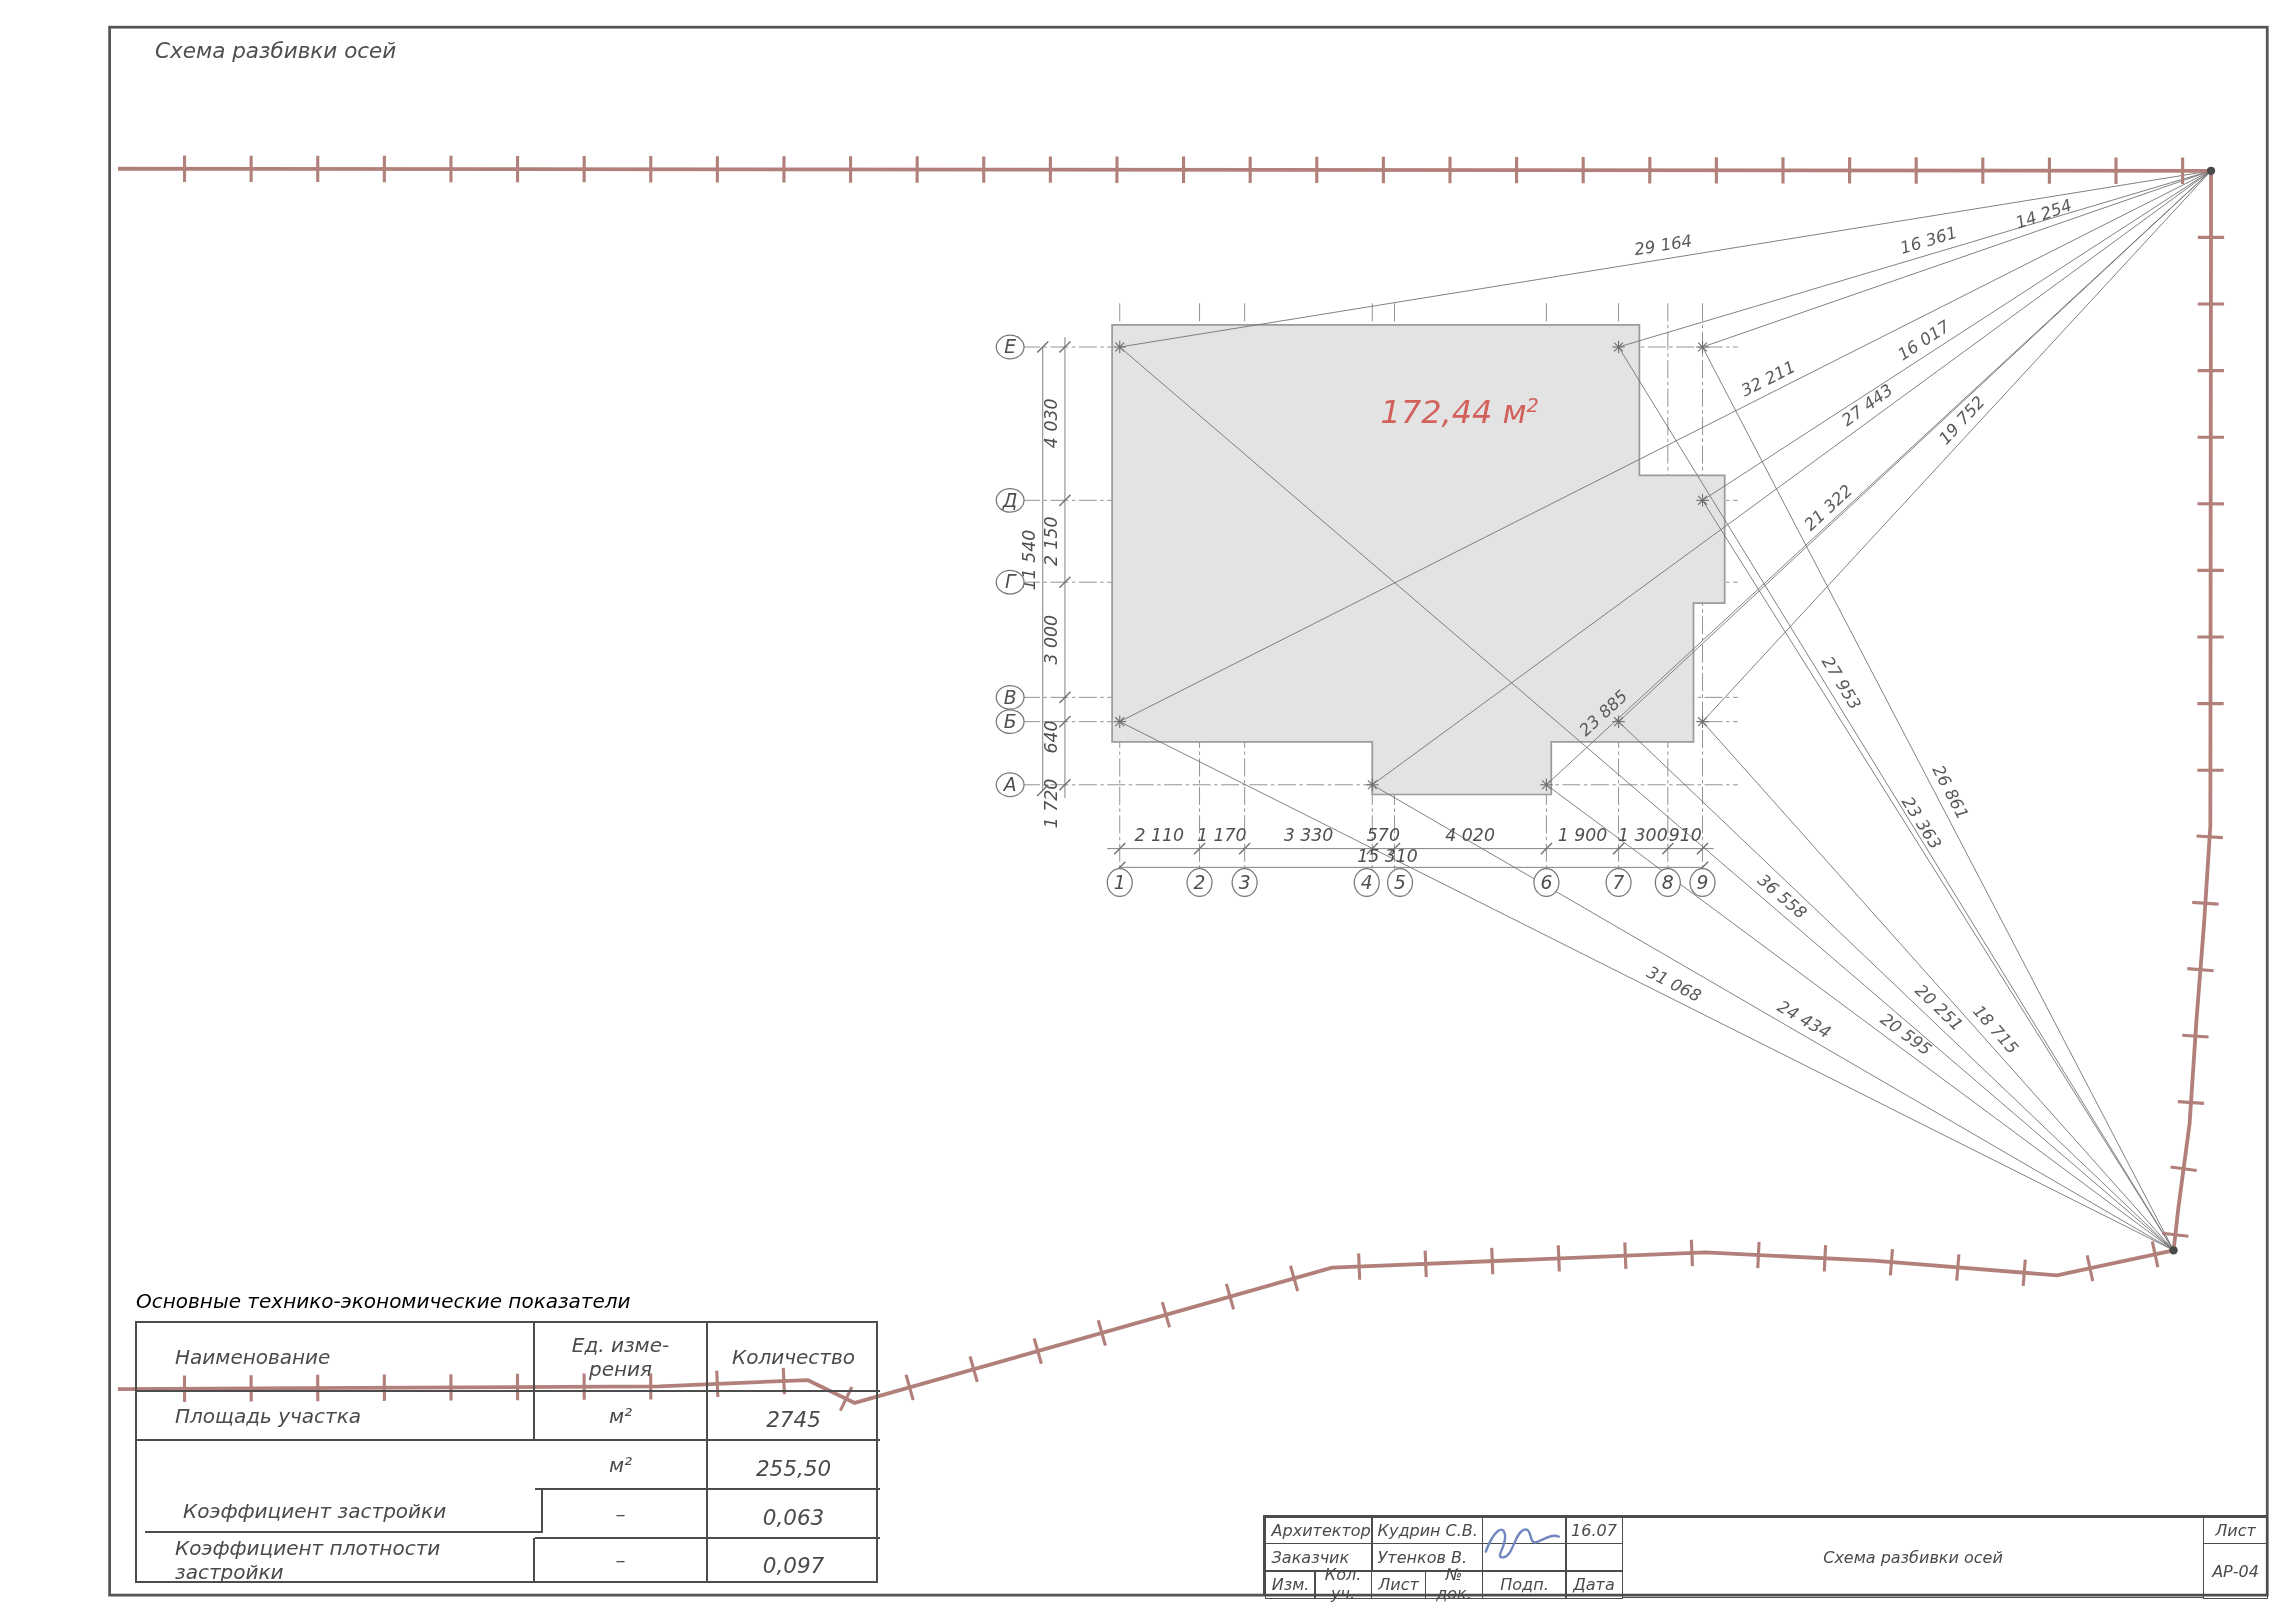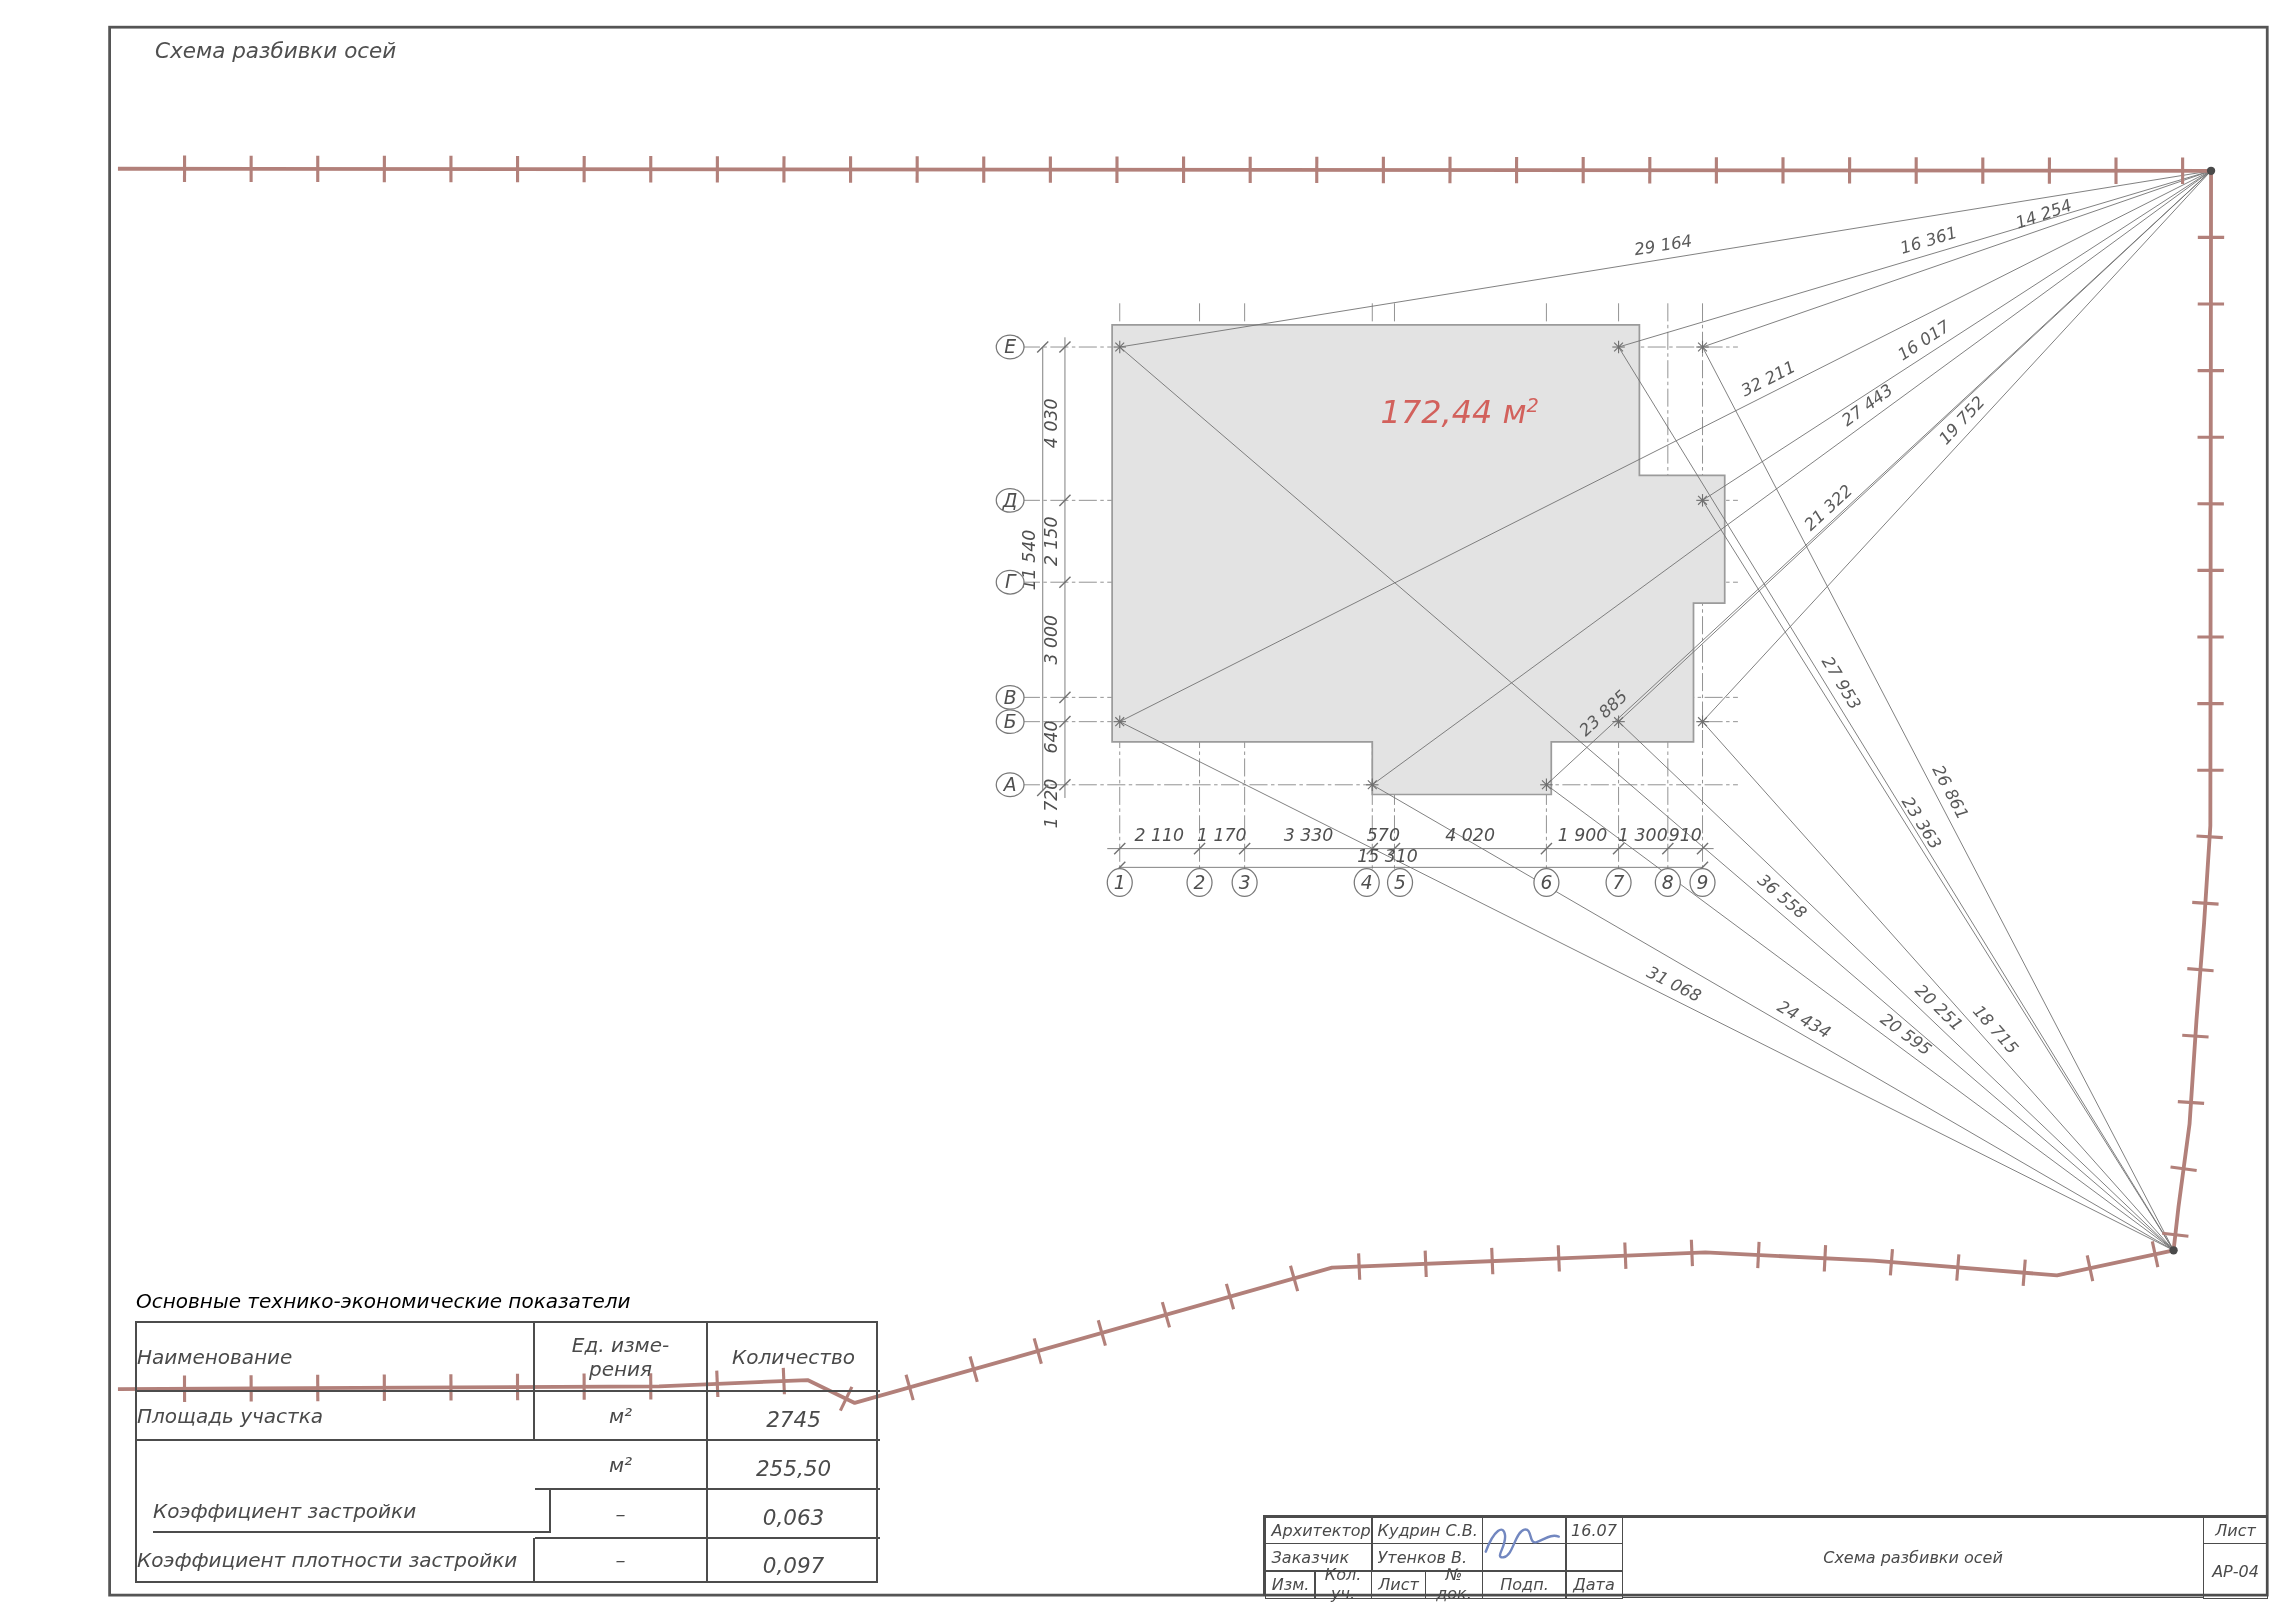--- a/index.html
+++ b/index.html
@@ -9,21 +9,21 @@
   #drawing{position:absolute;left:0;top:0;pointer-events:none;}
   .sheet-title{position:absolute;left:155px;top:38px;font-size:21.5px;font-style:italic;color:#4f4f4f;}
   .tec-title{position:absolute;left:136px;top:1289px;font-size:20px;font-style:italic;color:#000000;}
   
   .tec-table{position:absolute;left:135px;top:1321px;width:743px;height:262px;
              border:2.8px solid #4c4c4c;box-sizing:border-box;font-style:italic;}
   .tec-table .cell{position:absolute;box-sizing:border-box;border-right:2.1px solid #4c4c4c;
              border-bottom:2.1px solid #4c4c4c;font-size:20px;color:#4a4a4a;}
   .tec-table .last-col{border-right:none;}
   .tec-table .last-row{border-bottom:none;}
-  .tec-table .name{display:flex;align-items:center;}
+  .tec-table .name{display:flex;align-items:center;padding-left:38px;}
   .tec-table .unit{display:flex;align-items:center;justify-content:center;text-align:center;}
   .tec-table .qty{display:flex;justify-content:center;padding-top:15px;font-size:21.5px;}
   .tec-table .hdr{display:flex;align-items:center;}
   
   .titleblock{position:absolute;left:1263px;top:1515px;width:1005px;height:81px;
               box-sizing:border-box;border:2.8px solid #4c4c4c;font-style:italic;}
   .titleblock .tb-cell{position:absolute;box-sizing:border-box;border:1.4px solid #4c4c4c;
               display:flex;align-items:center;font-size:16px;color:#4a4a4a;overflow:visible;}
   .titleblock .ctr{justify-content:center;text-align:center;}
   .titleblock .pad{padding-left:5.6px;}
@@ -314,21 +314,21 @@
     </div>
     <div class="cell hdr unit last-col" style="left:570px;top:0;width:173px;height:69px">Количество</div>
 
     <div class="cell name" style="left:0;top:69px;width:398px;height:49px">Площадь участка</div>
     <div class="cell unit" style="left:398px;top:69px;width:173px;height:49px">м²</div>
     <div class="cell qty last-col" style="left:570px;top:69px;width:173px;height:49px">2745</div>
 
     <div class="cell unit" style="left:398px;top:118px;width:173px;height:49px">м²</div>
     <div class="cell qty last-col" style="left:570px;top:118px;width:173px;height:49px">255,50</div>
 
-    <div class="cell name" style="left:16px;top:167px;width:398px;height:43px">Коэффициент застройки</div>
+    <div class="cell name" style="left:8px;top:167px;width:398px;height:43px">Коэффициент застройки</div>
     <div class="cell unit" style="left:398px;top:167px;width:173px;height:49px">–</div>
     <div class="cell qty last-col" style="left:570px;top:167px;width:173px;height:49px">0,063</div>
 
     <div class="cell name last-row" style="left:0;top:215px;width:398px;height:44px">Коэффициент плотности застройки</div>
     <div class="cell unit last-row" style="left:398px;top:215px;width:173px;height:44px">–</div>
     <div class="cell qty last-col last-row" style="left:570px;top:215px;width:173px;height:44px">0,097</div>
   </div>
 
   <div class="titleblock">
     <div class="tb-cell pad" style="left:0;top:0;width:108px;height:27px">Архитектор</div>

